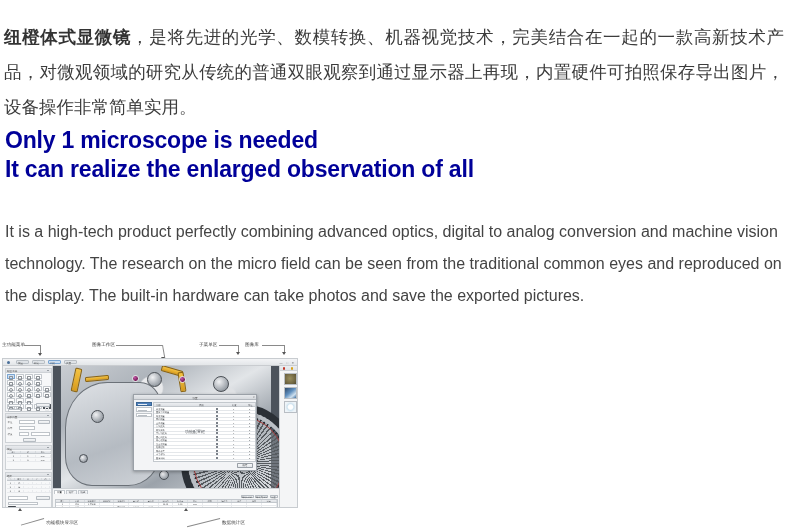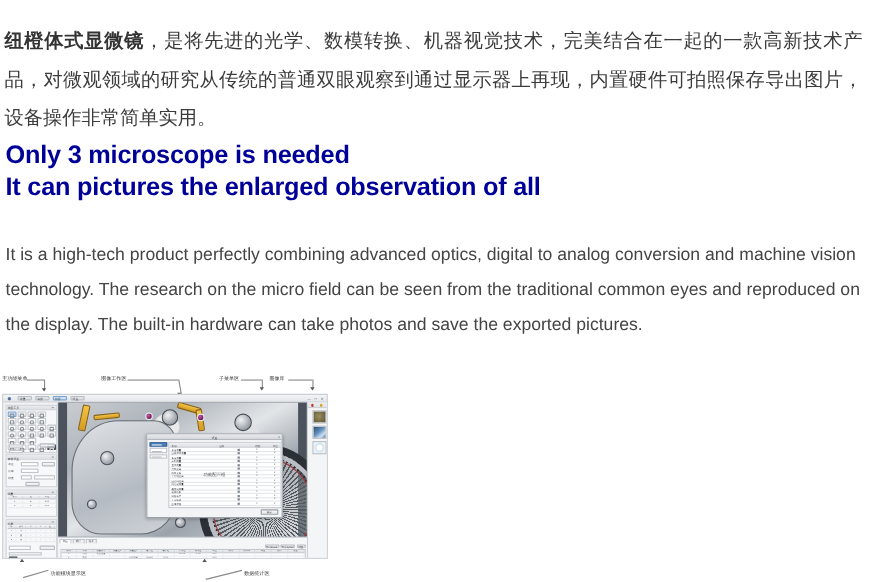--- a/index.html
+++ b/index.html
@@ -492,22 +492,22 @@
   }
 </style>
 </head>
 <body>
 
 <div id="page">
 
   <p class="cn-para"><b>纽橙体式显微镜</b><span>，是将先进的光学、数模转换、机器视觉技术，完美结合在一起的一款高新技术产品，对微观领域的研究从传统的普通双眼观察到通过显示器上再现，内置硬件可拍照保存导出图片，设备操作非常简单实用。</span></p>
 
   <div class="headings">
-    <div class="head-line">Only 3 microscope is needed</div>
-    <div class="head-line">It can pictures the enlarged observation of all</div>
+    <div class="head-line">Only 1 microscope is needed</div>
+    <div class="head-line">It can realize the enlarged observation of all</div>
   </div>
 
   <p class="en-para">It is a high-tech product perfectly combining advanced optics, digital to analog conversion and machine vision technology. The research on the micro field can be seen from the traditional common eyes and reproduced on the display. The built-in hardware can take photos and save the exported pictures.</p>
 
   <div class="fig-left">
 
     <div class="cl" style="left:2px; top:2px;">主功能菜单</div>
     <div class="lead" style="left:24px; top:4.5px; width:16px;"></div>
     <div class="lead-v" style="left:39.7px; top:4.5px; height:10px;"></div>
     <div class="arrow-d" style="left:37.7px; top:13px;"></div>

